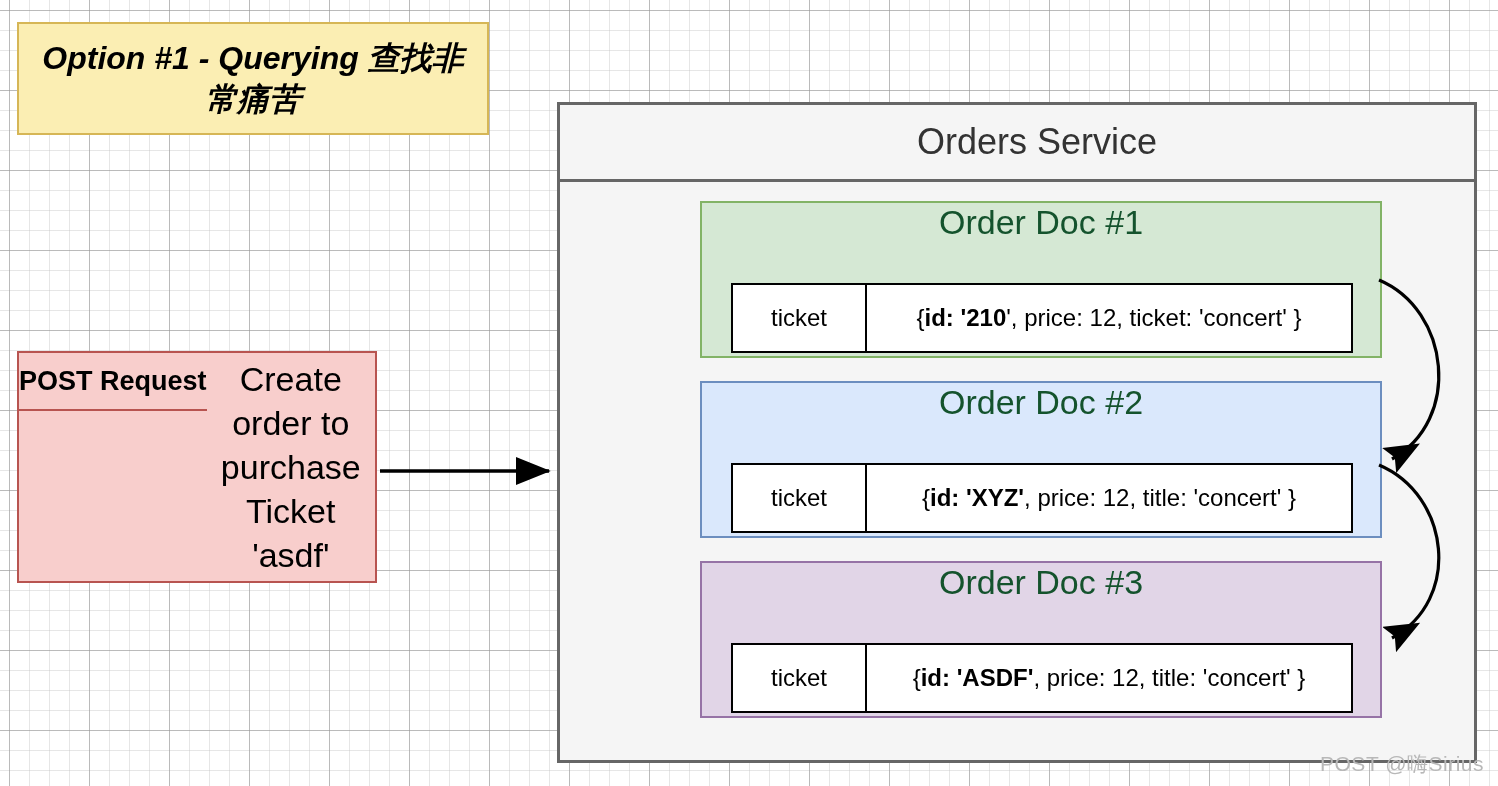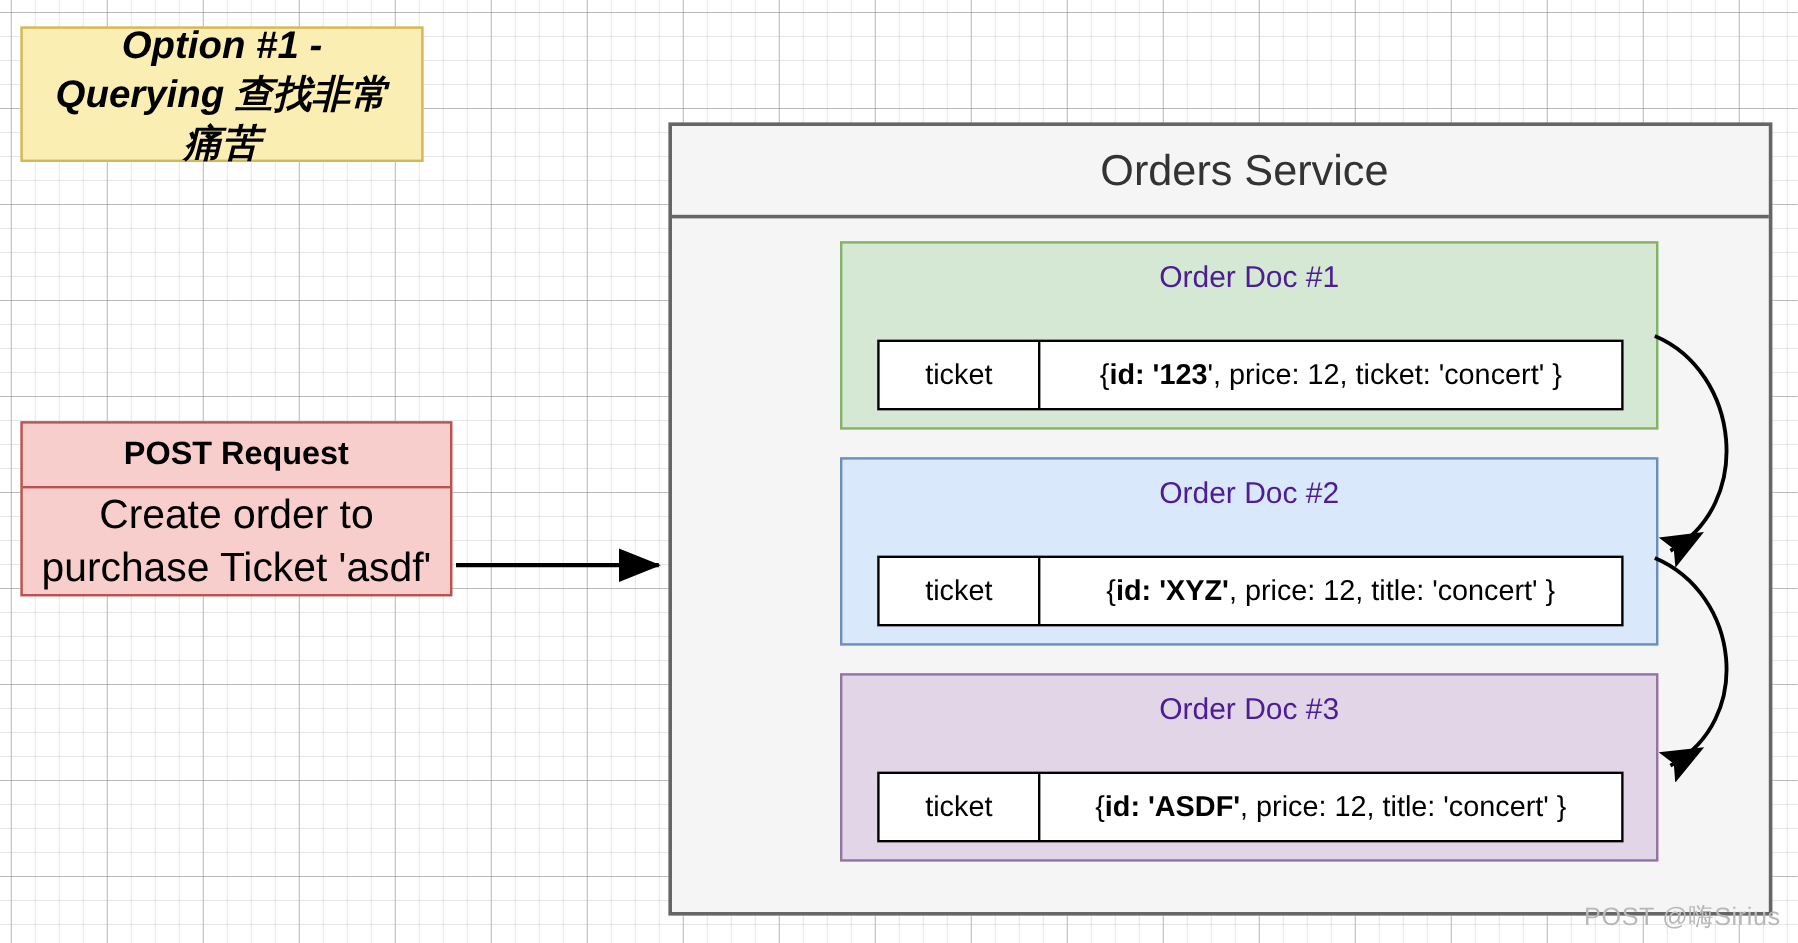--- a/index.html
+++ b/index.html
@@ -31,21 +31,21 @@
       20px 20px,
       20px 20px;
     background-position: 9px 10px, 9px 10px, 9px 10px, 9px 10px;
   }
 
   
   .title-box {
     position: absolute;
     left: 17px;
     top: 22px;
-    width: 336px;
+    width: 472px;
     height: 113px;
     box-sizing: border-box;
     background-color: #fbeeb3;
     border: 2px solid #d6b656;
     display: flex;
     align-items: center;
     justify-content: flex-end;
     text-align: center;
     padding: 4px 14px;
   }
@@ -56,26 +56,26 @@
     color: #000000;
     line-height: 1.28;
   }
 
   
   .post-box {
     position: absolute;
     left: 17px;
     top: 351px;
     width: 360px;
-    height: 146px;
+    height: 232px;
     box-sizing: border-box;
     background-color: #f8cecc;
     border: 2px solid #b85450;
     display: flex;
-    flex-direction: column;
+    flex-direction: row;
   }
   .post-header {
     height: 58px;
     box-sizing: border-box;
     border-bottom: 2px solid #b85450;
     display: flex;
     align-items: center;
     justify-content: center;
     font-size: 27px;
     font-weight: bold;
@@ -133,31 +133,31 @@
     border-style: solid;
     display: flex;
     flex-direction: column;
     align-items: center;
   }
   .doc-card.card-1 { top: 19px;  background-color: #d5e8d4; border-color: #82b366; }
   .doc-card.card-2 { top: 199px; background-color: #dae8fc; border-color: #6c8ebf; }
   .doc-card.card-3 { top: 379px; background-color: #e1d5e7; border-color: #9673a6; text-align: right; }
 
   .doc-title {
-    font-size: 25px;
-    color: #4c1d95;
-    margin-top: 14px;
+    font-size: 34px;
+    color: #14532d;
+    margin-top: 0;
     line-height: 1.15;
   }
   .doc-table {
     position: absolute;
     left: 29px;
     top: 80px;
     width: 622px;
-    height: 59px;
+    height: 70px;
     box-sizing: border-box;
     border: 2px solid #000000;
     background-color: #ffffff;
     display: flex;
   }
   .doc-cell-key {
     width: 134px;
     box-sizing: border-box;
     border-right: 2px solid #000000;
     display: flex;
@@ -214,21 +214,21 @@
   <div class="service-box">
     <div class="service-header">Orders Service</div>
     <div class="service-body">
 
       <div class="doc-card card-1">
         <div class="doc-title">Order Doc #1</div>
         <div class="doc-table">
           <div class="doc-cell-key">ticket</div>
           <div class="doc-cell-value">
             <span>{ </span>
-              <b>id: '123</b>
+              <b>id: '210</b>
               <span>', price: 12, ticket: 'concert' }</span>
           </div>
         </div>
       </div>
 
       <div class="doc-card card-2">
         <div class="doc-title">Order Doc #2</div>
         <div class="doc-table">
           <div class="doc-cell-key">ticket</div>
           <div class="doc-cell-value">

